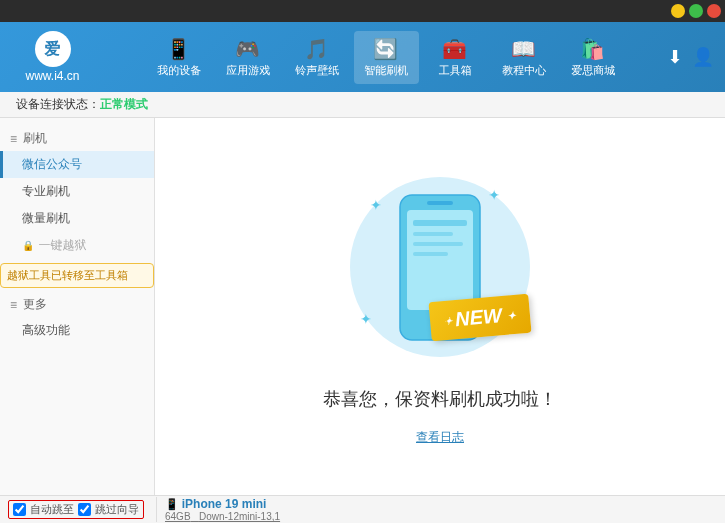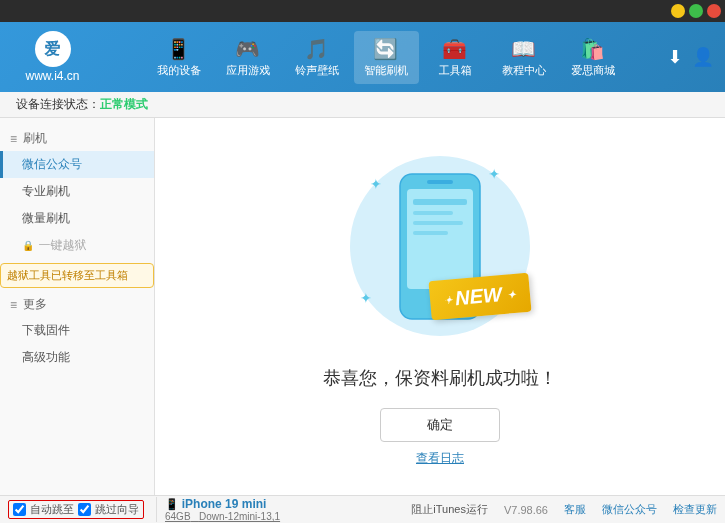--- a/index.html
+++ b/index.html
@@ -372,23 +372,20 @@
     </div>
     <div class="jailbreak-note">
       <span>越狱工具已转移至工具箱</span>
     </div>
 
     <div class="sidebar-section-title">
       <span class="sec-icon">≡</span>
       <span>更多</span>
     </div>
     <div class="sidebar-item">
-      <span>下载固件</span>
-    </div>
-    <div class="sidebar-item">
       <span>高级功能</span>
     </div>
   </div>
 
   <div class="content">
     <div class="success-illustration">
 
       <div class="circle-bg"></div>
 
       <span class="sparkle" style="top:30px;left:30px;">✦</span>
@@ -411,23 +408,20 @@
         <rect x="18" y="62" width="35" height="4" rx="2" fill="#5bc8e8" opacity="0.5"></rect>
       </svg>
 
       <div class="new-badge">
         <span>NEW</span>
       </div>
     </div>
 
     <div class="success-text">恭喜您，保资料刷机成功啦！</div>
 
-    <button class="confirm-btn">
-      <span>确定</span>
-    </button>
 
     <span class="back-link">查看日志</span>
   </div>
 </div>
 
 <div class="bottom-bar">
   <div class="bottom-left">
     <div class="checkbox-group">
       <input type="checkbox" checked="" style="">
       <span>自动跳至</span>
@@ -440,22 +434,13 @@
         <span class="device-name">iPhone 19 mini</span>
       </div>
       <div class="device-details">
         <span>64GB</span>
         &nbsp;
         <span>Down-12mini-13,1</span>
       </div>
     </div>
   </div>
 
-  <div class="bottom-right">
-    <button class="stop-btn">
-      <span>阻止iTunes运行</span>
-    </button>
-    <span class="version">V7.98.66</span>
-    <span class="bottom-link">客服</span>
-    <span class="bottom-link">微信公众号</span>
-    <span class="bottom-link">检查更新</span>
-  </div>
 </div>
 
 </body></html>

